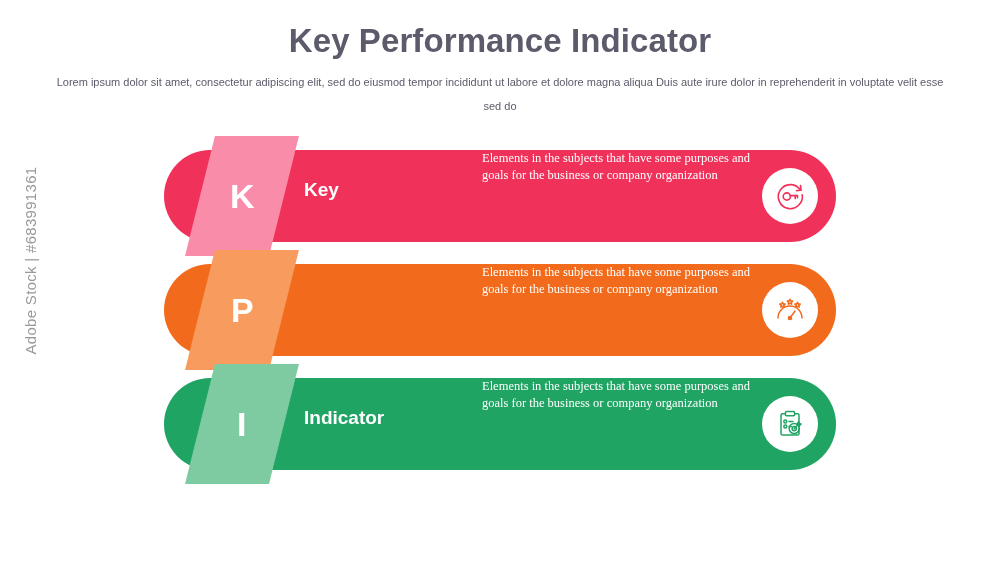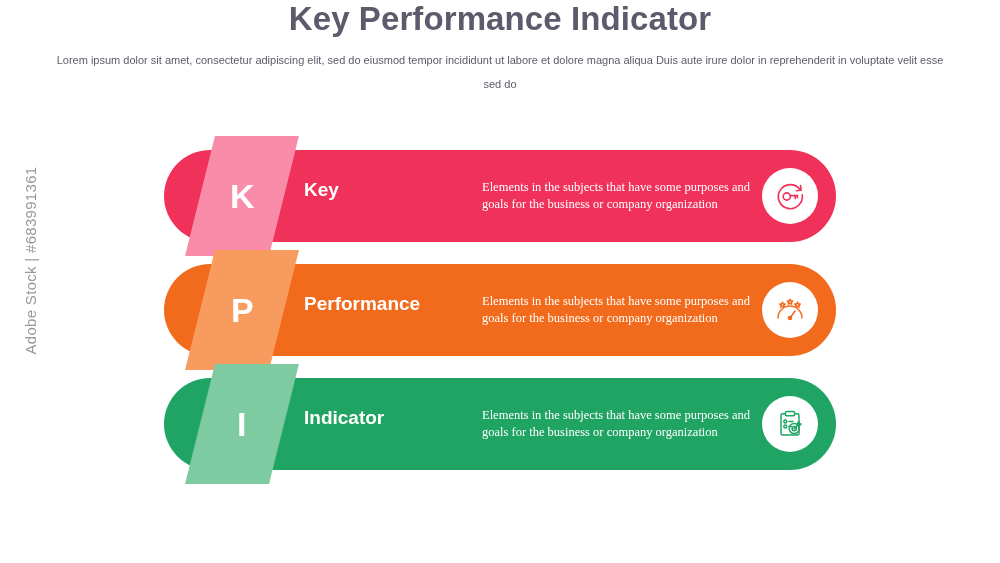--- a/index.html
+++ b/index.html
@@ -42,20 +42,21 @@
   
   .header {
     position: absolute;
     left: 0;
     top: 0;
     width: 1000px;
     text-align: center;
   }
   .title {
     margin: 0;
+    padding-top: 22px;
     font-size: 33px;
     font-weight: bold;
     color: #5b5b6b;
     letter-spacing: 0.1px;
   }
   .subtitle {
     margin: 0 auto;
     padding-top: 10px;
     width: 900px;
     font-size: 11px;
@@ -120,21 +121,21 @@
     z-index: 2;
   }
 
   .row-desc {
     position: absolute;
     left: 318px;
     top: 0;
     width: 268px;
     height: 92px;
     display: flex;
-    align-items: center;
+    align-items: flex-start;
     z-index: 2;
   }
   .row-desc span {
     color: #ffffff;
     font-size: 12.5px;
     line-height: 17px;
     font-family: "Liberation Serif", serif;
   }
 
   .icon-circle {
@@ -186,21 +187,20 @@
         <path d="M24.4 16.6v2.2"></path>
       </svg>
     </div>
   </div>
 
   <div class="row">
     <div class="row-inner" style="background:#f26a1b"></div>
     <div class="badge" style="background:#f79b5e">
       <span class="badge-letter">P</span>
     </div>
-    <div class="row-label">Performance</div>
     <div class="row-desc">
       <span>Elements in the subjects that have some purposes and goals for the business or company organization</span>
     </div>
     <div class="icon-circle">
       <svg width="34" height="34" viewBox="0 0 34 34" fill="none" stroke="#f26a1b" stroke-width="1.5" stroke-linecap="round" stroke-linejoin="round">
         <path d="M5 25a12 12 0 0 1 24 0"></path>
         <path d="M17 25l5-7"></path>
         <circle cx="17" cy="25" r="1.6" fill="#f26a1b"></circle>
         <path d="M9.5 9.2l.8 1.7 1.9.2-1.4 1.3.4 1.8-1.7-.9-1.7.9.4-1.8-1.4-1.3 1.9-.2z"></path>
         <path d="M17 6.2l.8 1.7 1.9.2-1.4 1.3.4 1.8-1.7-.9-1.7.9.4-1.8-1.4-1.3 1.9-.2z"></path>

